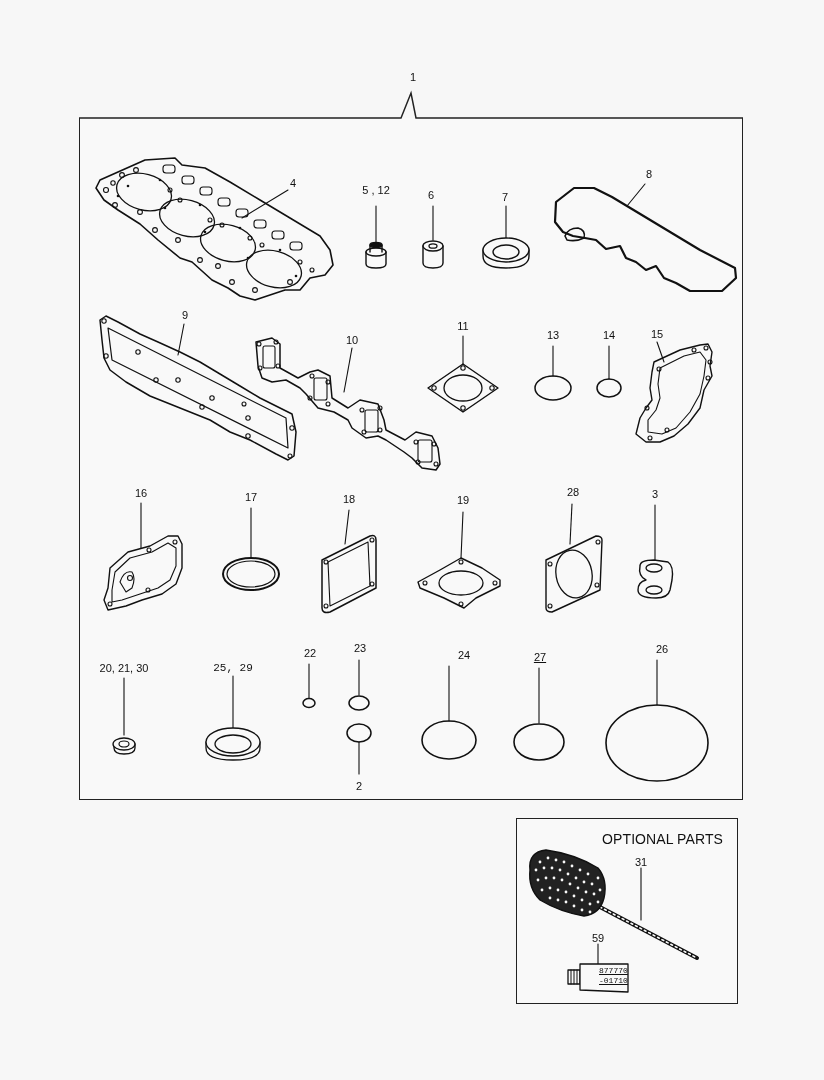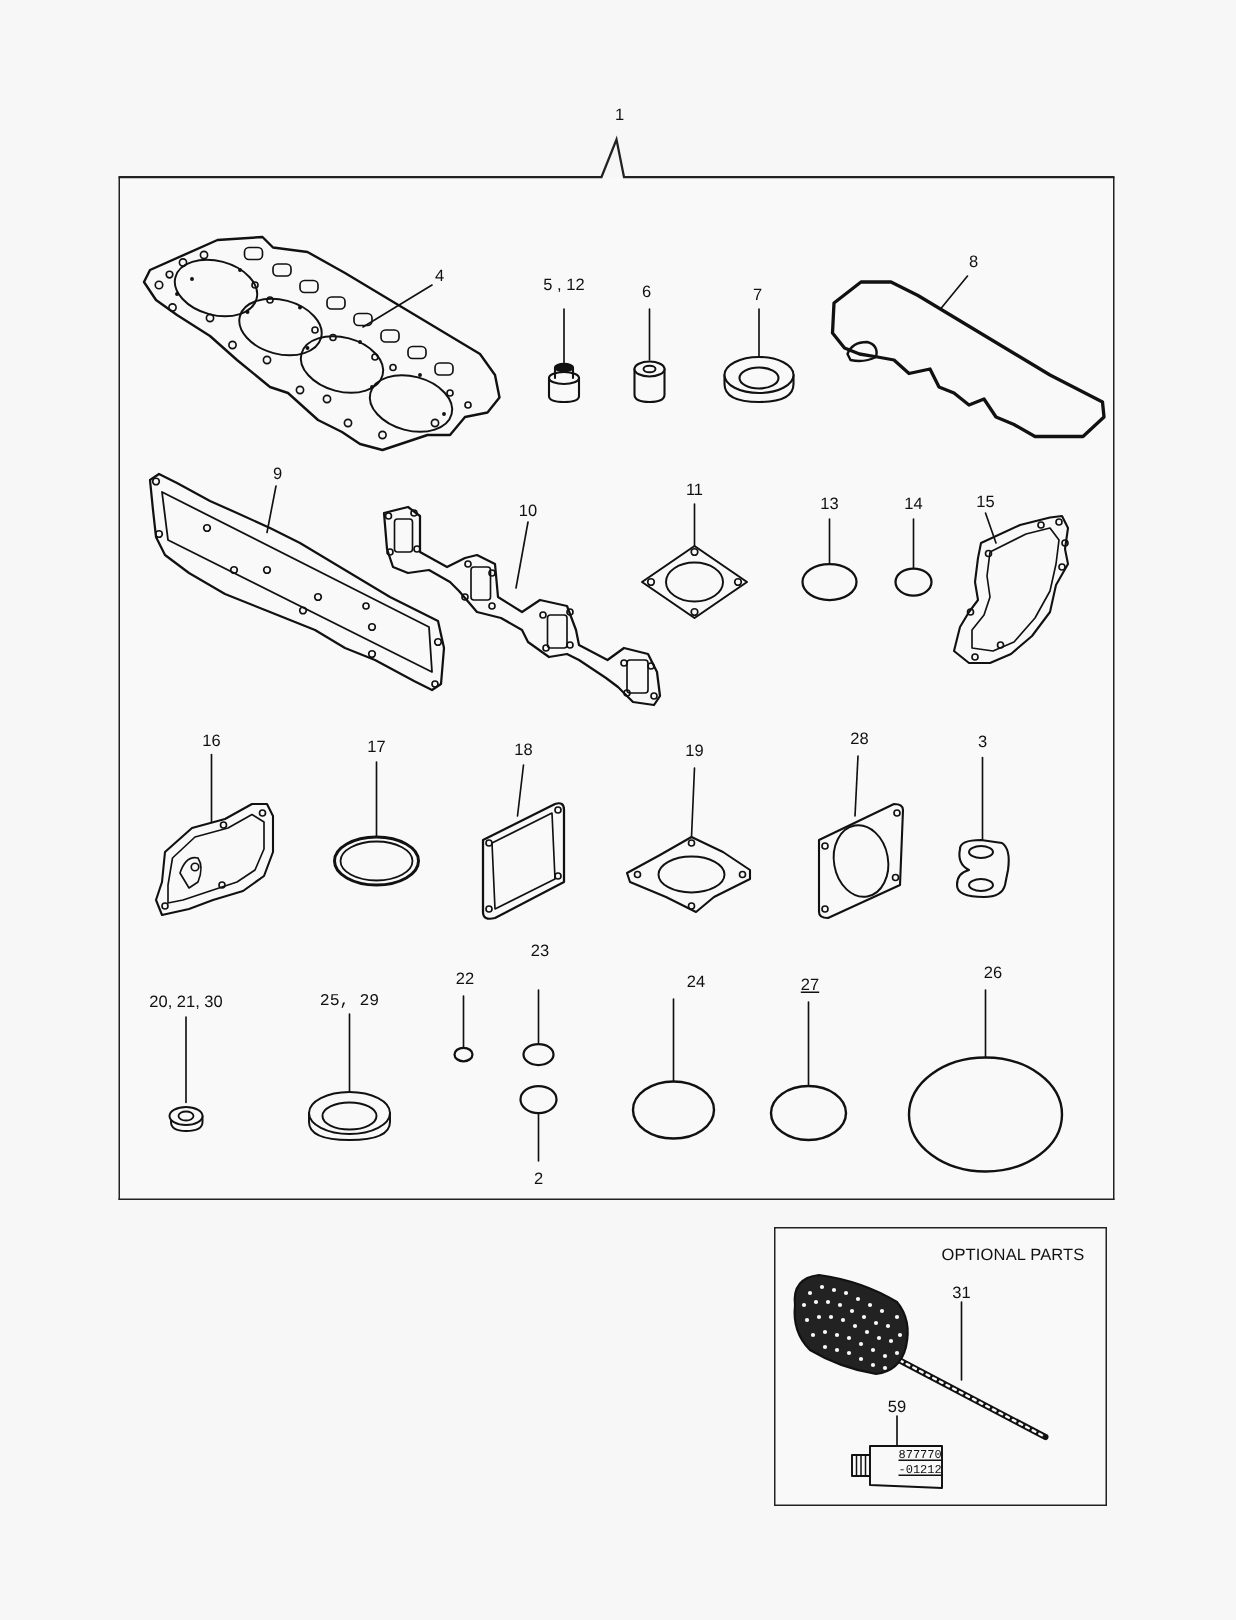--- a/index.html
+++ b/index.html
@@ -33,21 +33,21 @@
     position: absolute;
     left: 516px; top: 818px;
     width: 222px; height: 186px;
     border: 1.5px solid #222;
     box-sizing: border-box;
     background: #f9f9f9;
   }
   .opt-title {
     position: absolute;
     right: 14px; top: 12px;
-    font-size: 11px;
+    font-size: 14px;
     letter-spacing: 0.1px;
   }
   svg.layer { position: absolute; left: 0; top: 0; }
   .part { cursor: pointer; }
 </style>
 </head>
 <body>
 
 <div class="callout" style="left:413px; top:71px;">1</div>
 
@@ -399,21 +399,21 @@
   </g>
 </svg>
 
 <div class="callout" style="left:376px; top:184px;">5 , 12</div>
 <div class="callout" style="left:431px; top:189px;">6</div>
 <div class="callout" style="left:505px; top:191px;">7</div>
 
 <div class="callout" style="left:124px; top:662px;">20, 21, 30</div>
 <div class="callout" style="left:233px; top:662px;font-family:Liberation Mono, monospace;">25, 29</div>
 <div class="callout" style="left:310px; top:647px;">22</div>
-<div class="callout" style="left:360px; top:628px;text-align:center;">23</div>
+<div class="callout" style="left:360px; top:642px;text-align:center;">23</div>
 <div class="callout" style="left:359px; top:780px;">2</div>
 <div class="callout" style="left:448px; top:649px;margin-left:16px;">24</div>
 <div class="callout" style="left:540px; top:651px;text-decoration:underline;">27</div>
 <div class="callout" style="left:662px; top:643px;">26</div>
 
 <div class="box-opt">
   <div class="opt-title">OPTIONAL PARTS</div>
 </div>
 
 <svg class="layer" width="824" height="1080">
@@ -473,14 +473,14 @@
       <line stroke-width="1" x1="577" y1="970" x2="577" y2="984"></line>
       <path stroke-width="1.3" d="M580,964 L628,964 L628,992 L580,990 Z" fill="#f9f9f9"></path>
     </g>
   </g>
 </svg>
 
 <div class="callout" style="left:641px; top:856px;">31</div>
 <div class="callout" style="left:598px; top:932px;">59</div>
 <div class="abs" style="left:599px; top:966px; font-family:'Liberation Mono','DejaVu Sans Mono',monospace; font-size:8px; line-height:10px; color:#111;text-decoration:underline;">
   <div>877770</div>
-  <div>-01212</div>
+  <div>-01710</div>
 </div>
 
 </body></html>

